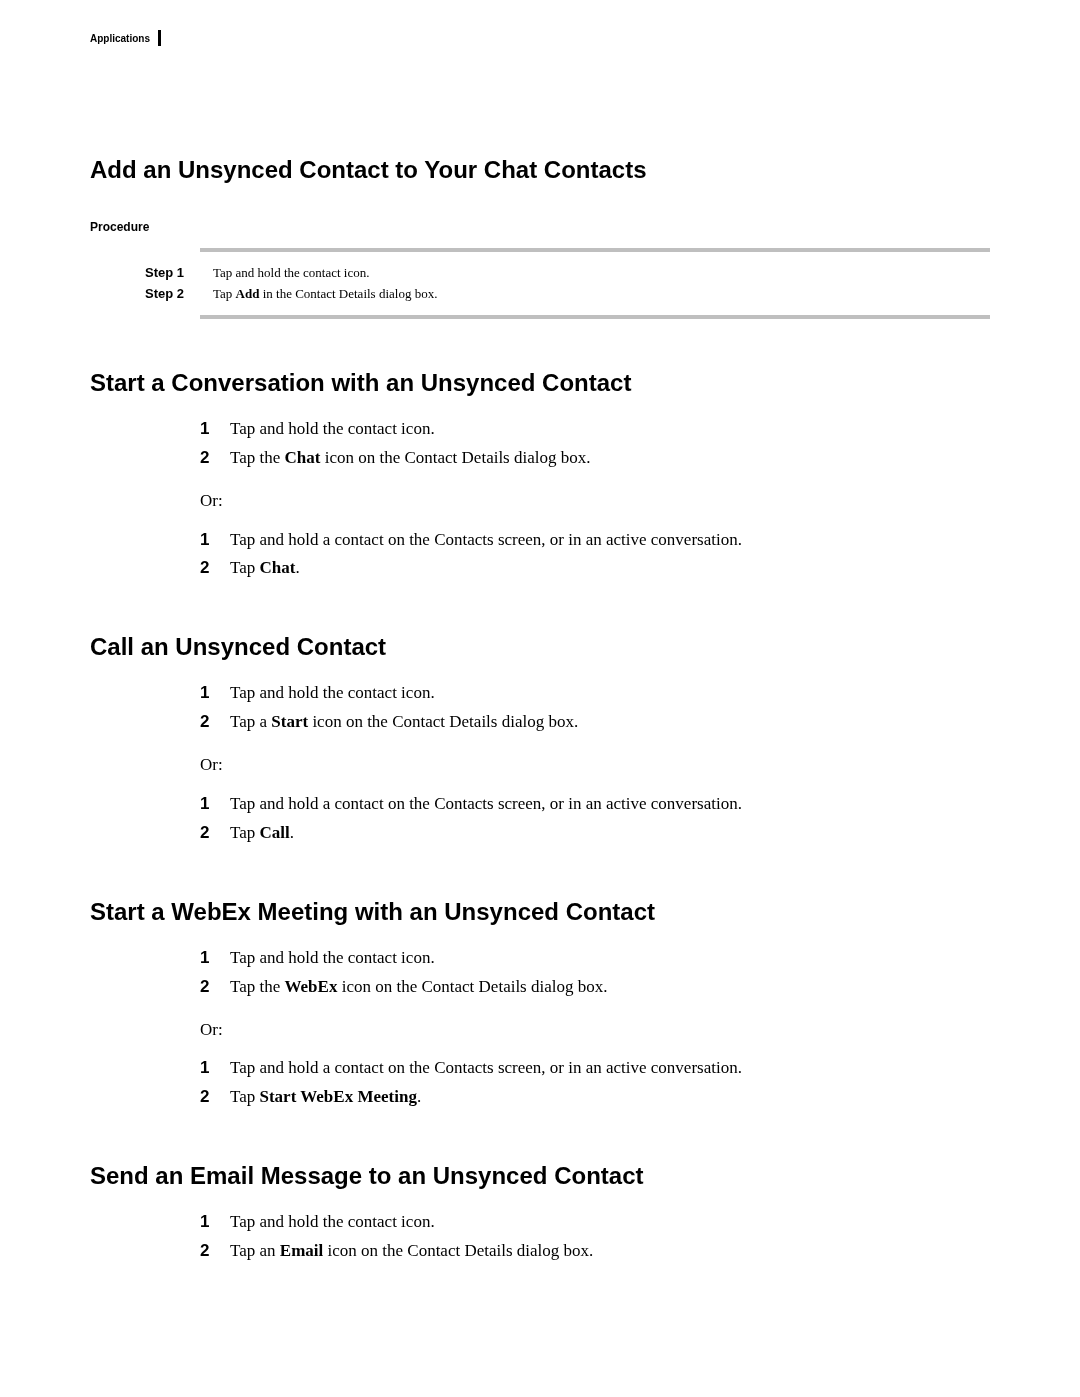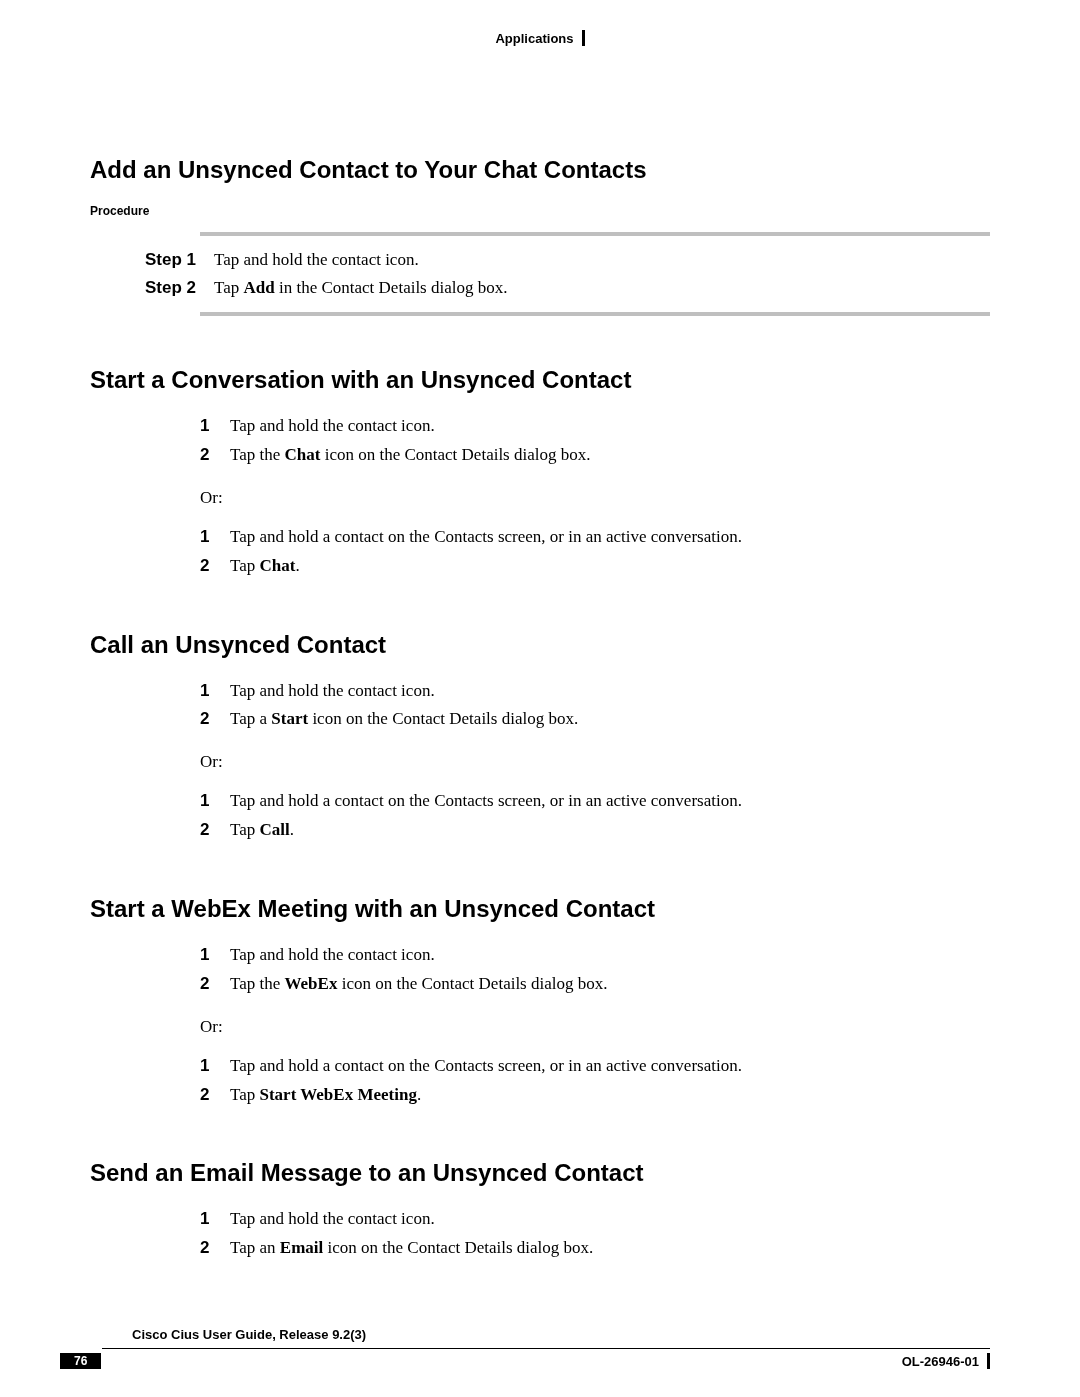--- a/index.html
+++ b/index.html
@@ -14,24 +14,24 @@
     box-sizing: border-box;
   }
   .page {
     padding: 30px 90px 30px 90px;
     box-sizing: border-box;
     height: 100%;
     position: relative;
   }
   .header-row {
     display: flex;
-    justify-content: center;
-    align-items: center;
-    font-family: Arial, Helvetica, sans-serif;
-    font-size: 13px;
+    justify-content: flex-start;
+    align-items: center;
+    font-family: Arial, Helvetica, sans-serif;
+    font-size: 10px;
     font-weight: bold;
     margin-bottom: 8px;
   }
   .header-right {
     display: flex;
     align-items: center;
     gap: 8px;
   }
   .header-left {
     display: flex;
@@ -66,21 +66,21 @@
   .decor-row .square-outline { position:absolute; left:4px; top:4px; }
 
   h2.section {
     font-family: Arial, Helvetica, sans-serif;
     font-weight: bold;
     font-size: 24px;
     margin: 0;
     margin-top: 50px;
     margin-bottom: 18px;
   }
-  h2.section.first { margin-top: 110px; margin-bottom: 20px; }
+  h2.section.first { margin-top: 110px; margin-bottom: 36px; }
 
   .procedure-label {
     font-family: Arial, Helvetica, sans-serif;
     font-weight: bold;
     font-size: 12px;
     margin-bottom: 14px;
   }
   .rule {
     height: 4px;
     background: #bfbfbf;
@@ -88,21 +88,21 @@
     margin-right: 0;
   }
   .steps-block {
     margin-left: 55px;
     margin-top: 10px;
     margin-bottom: 10px;
   }
   .step-row {
     display: flex;
     gap: 18px;
-    font-size: 17px;
+    font-size: 13px;
     line-height: 1.65;
   }
   .step-label {
     font-family: Arial, Helvetica, sans-serif;
     font-weight: bold;
     white-space: nowrap;
     min-width: 50px;
   }
   .step-text { font-family: "Times New Roman", Times, serif; }
   .bold { font-weight: bold; }
@@ -257,24 +257,13 @@
     <div class="list-row">
         <span class="list-num">1</span>
         <span>Tap and hold the contact icon.</span>
       </div>
     <div class="list-row">
         <span class="list-num">2</span>
         <span>Tap an <span class="bold">Email</span> icon on the Contact Details dialog box.</span>
       </div>
   </div>
 
-  <div class="footer">
-    <div class="footer-title">Cisco Cius User Guide, Release 9.2(3)</div>
-    <div class="footer-rule"></div>
-    <div class="footer-row">
-      <span class="page-num-box">76</span>
-      <span class="footer-right">
-        <span>OL-26946-01</span>
-        <span class="vbar"></span>
-      </span>
-    </div>
-  </div>
 </div>
 
 </body></html>

